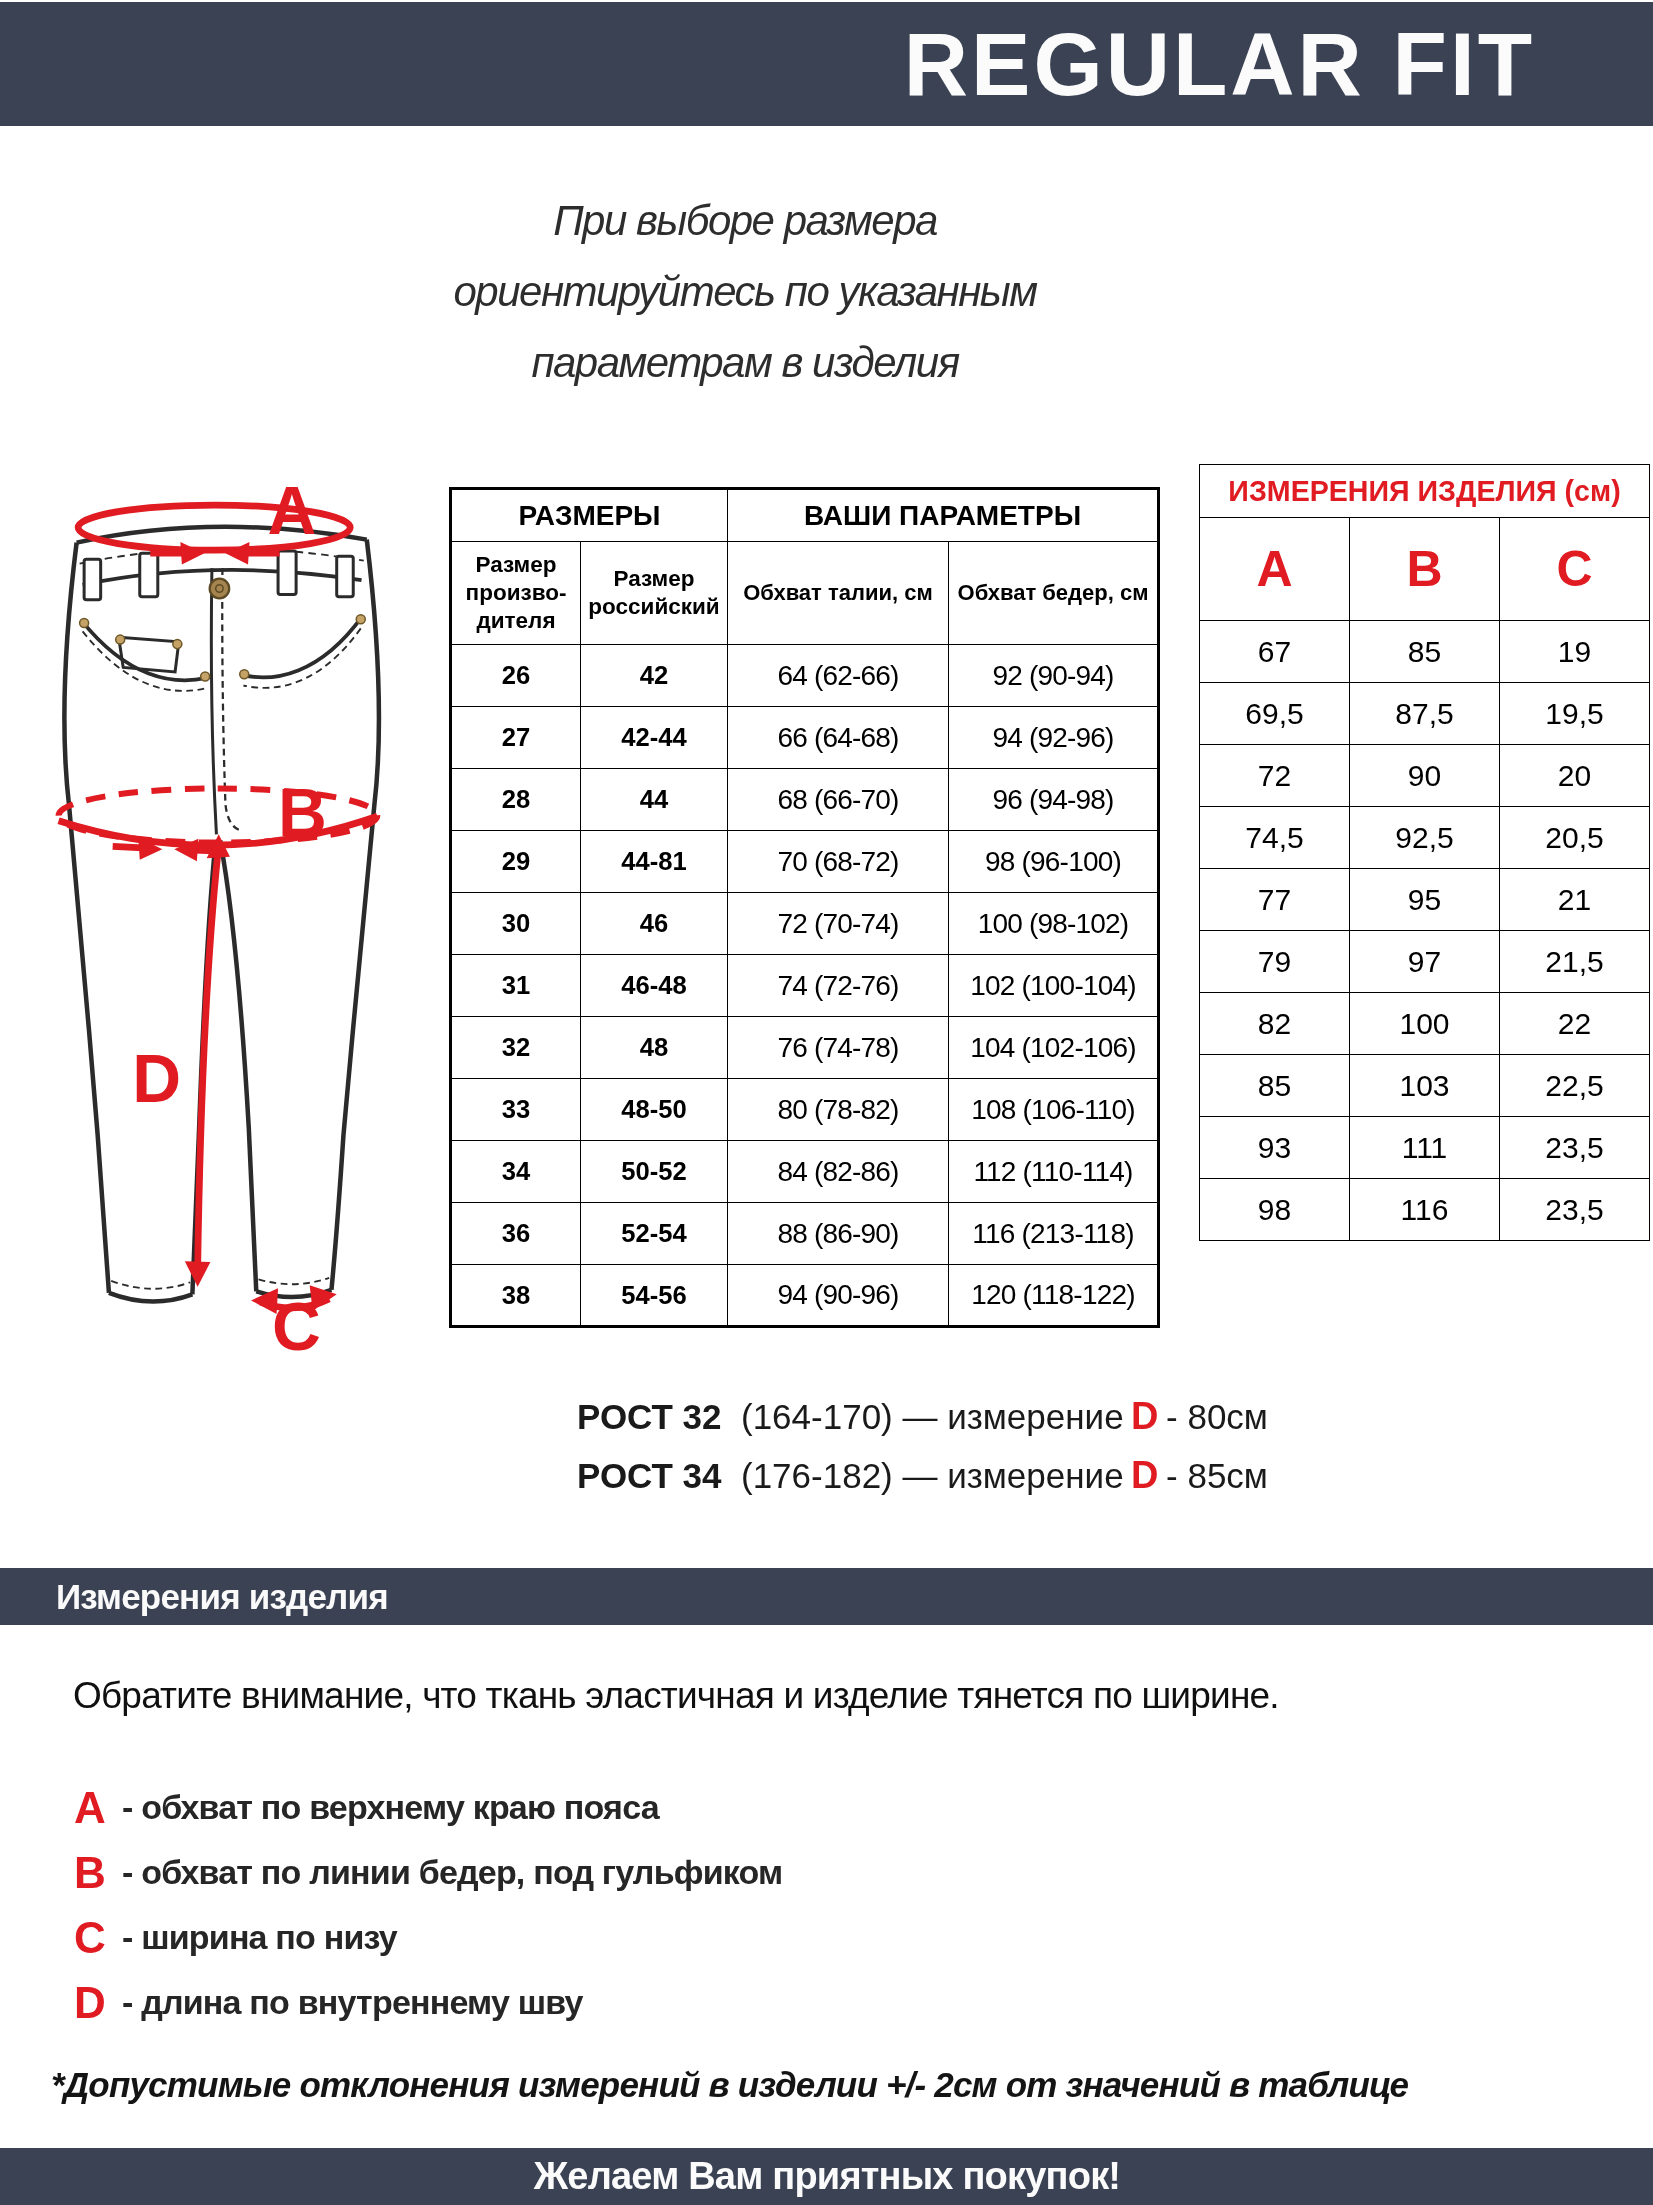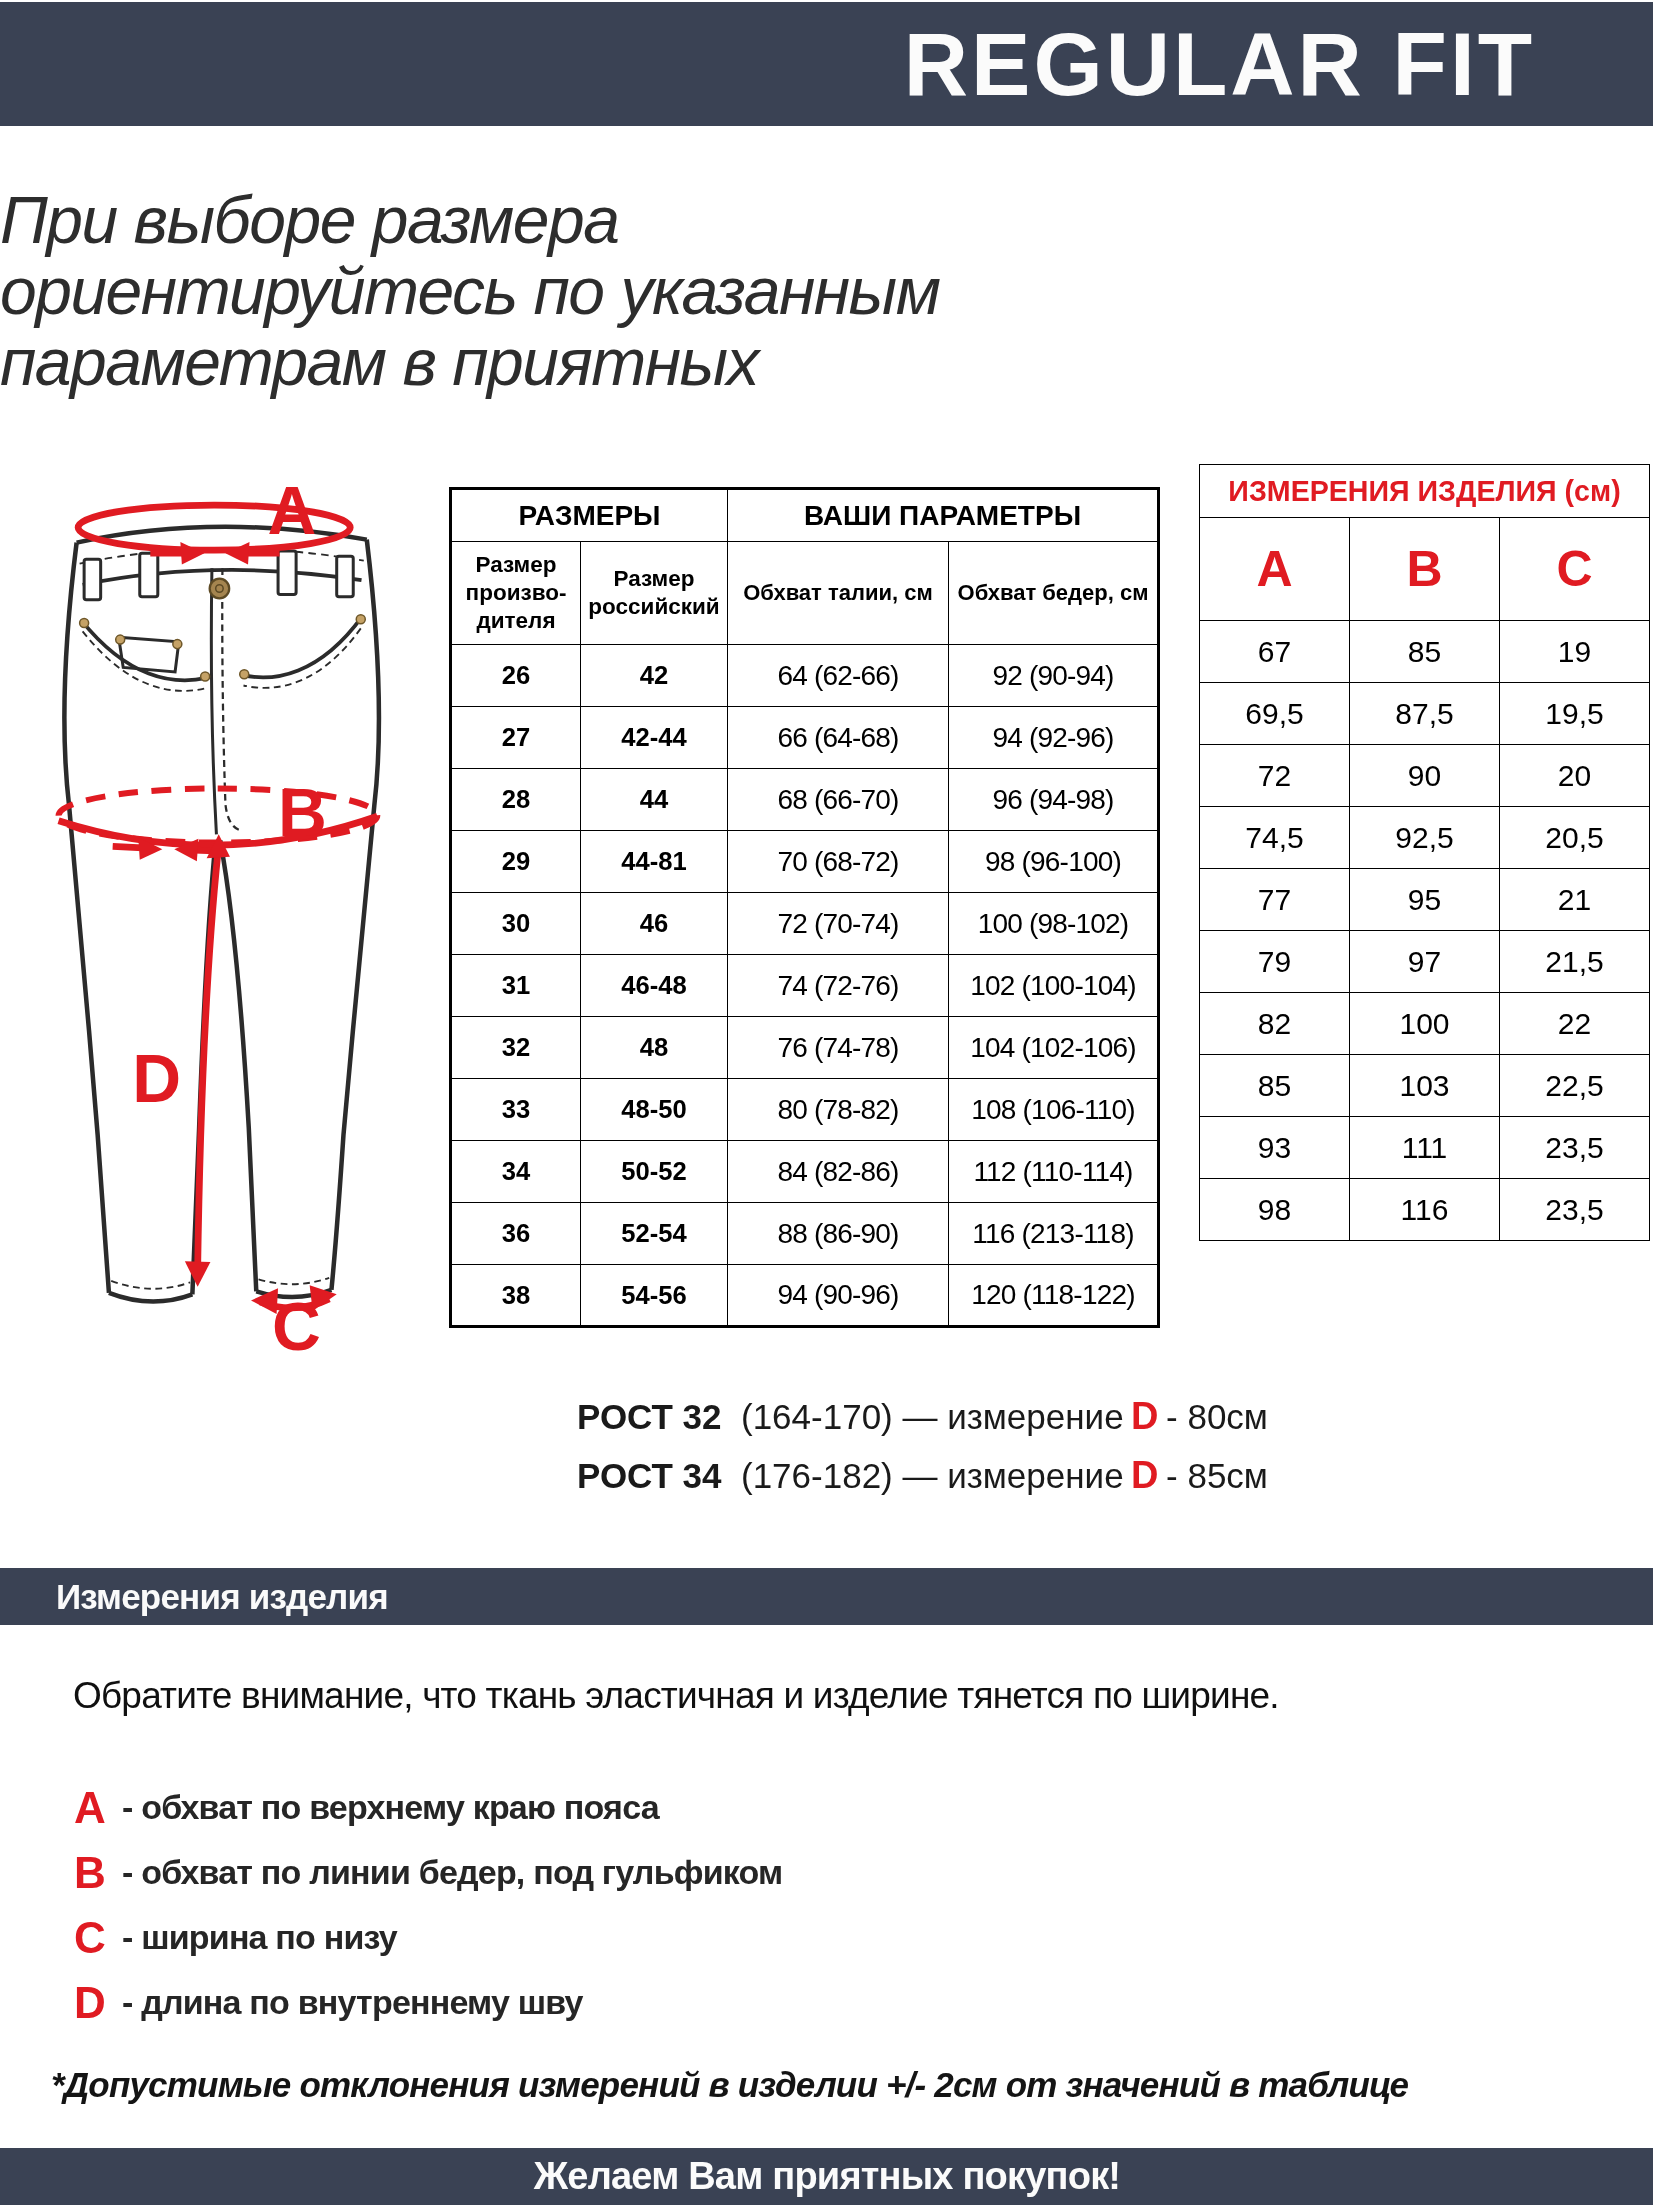--- a/index.html
+++ b/index.html
@@ -8,22 +8,22 @@
     font-family:"Liberation Sans",sans-serif;overflow:hidden;color:#111;
   }
   
   .topbar{
     position:absolute;left:0;top:2.3px;width:1654px;height:124px;background:#3a4254;
     display:flex;align-items:center;justify-content:flex-end;box-sizing:border-box;padding-right:119px;
   }
   .topbar .title{color:#fbfbfb;font-weight:bold;font-size:89px;letter-spacing:3px;white-space:nowrap;}
   
   .intro{
-    position:absolute;left:0;top:185px;width:1490px;
-    font-style:italic;font-size:66px;line-height:71px;color:#2d2d2d;letter-spacing:-1.5px;font-weight:500;
+    position:absolute;left:0;top:185px;width:1490px;text-align:center;
+    font-style:italic;font-size:42px;line-height:71px;color:#2d2d2d;letter-spacing:-1.5px;font-weight:500;
   }
   
   table{border-collapse:collapse;table-layout:fixed;padding-left:48px;}
   .sizes{position:absolute;left:449px;top:487px;width:707px;border:3px solid #000;}
   .prod {position:absolute;left:1199px;top:464px;width:451px;border:1px solid #4d7c0f;}
   .sizes th,.sizes td,.prod th,.prod td{
     border:1.5px solid #000;text-align:center;vertical-align:middle;padding:0 3px;overflow:hidden;
   }
   tr.h1{height:53px;}
   tr.h2{height:103px;}
@@ -63,21 +63,21 @@
 
 <div class="page">
 
   <div class="topbar">
     <span class="title">REGULAR FIT</span>
   </div>
 
   <div class="intro">
     <div>При выборе размера</div>
     <div>ориентируйтесь по указанным</div>
-    <div>параметрам в приятных</div>
+    <div>параметрам в изделия</div>
   </div>
 
   <svg class="jeans" viewBox="0 0 580 1160">
     <g stroke="#2b2b2b" fill="none">
 
       <path d="M62,82 Q245,42 448,78" stroke-width="6"></path>
       <path d="M70,138 Q248,102 441,132" stroke-width="5"></path>
       <path d="M66,110 Q246,72 444,106" stroke-width="2.5" stroke-dasharray="10 7"></path>
 
       <g fill="#ffffff" stroke-width="4">

